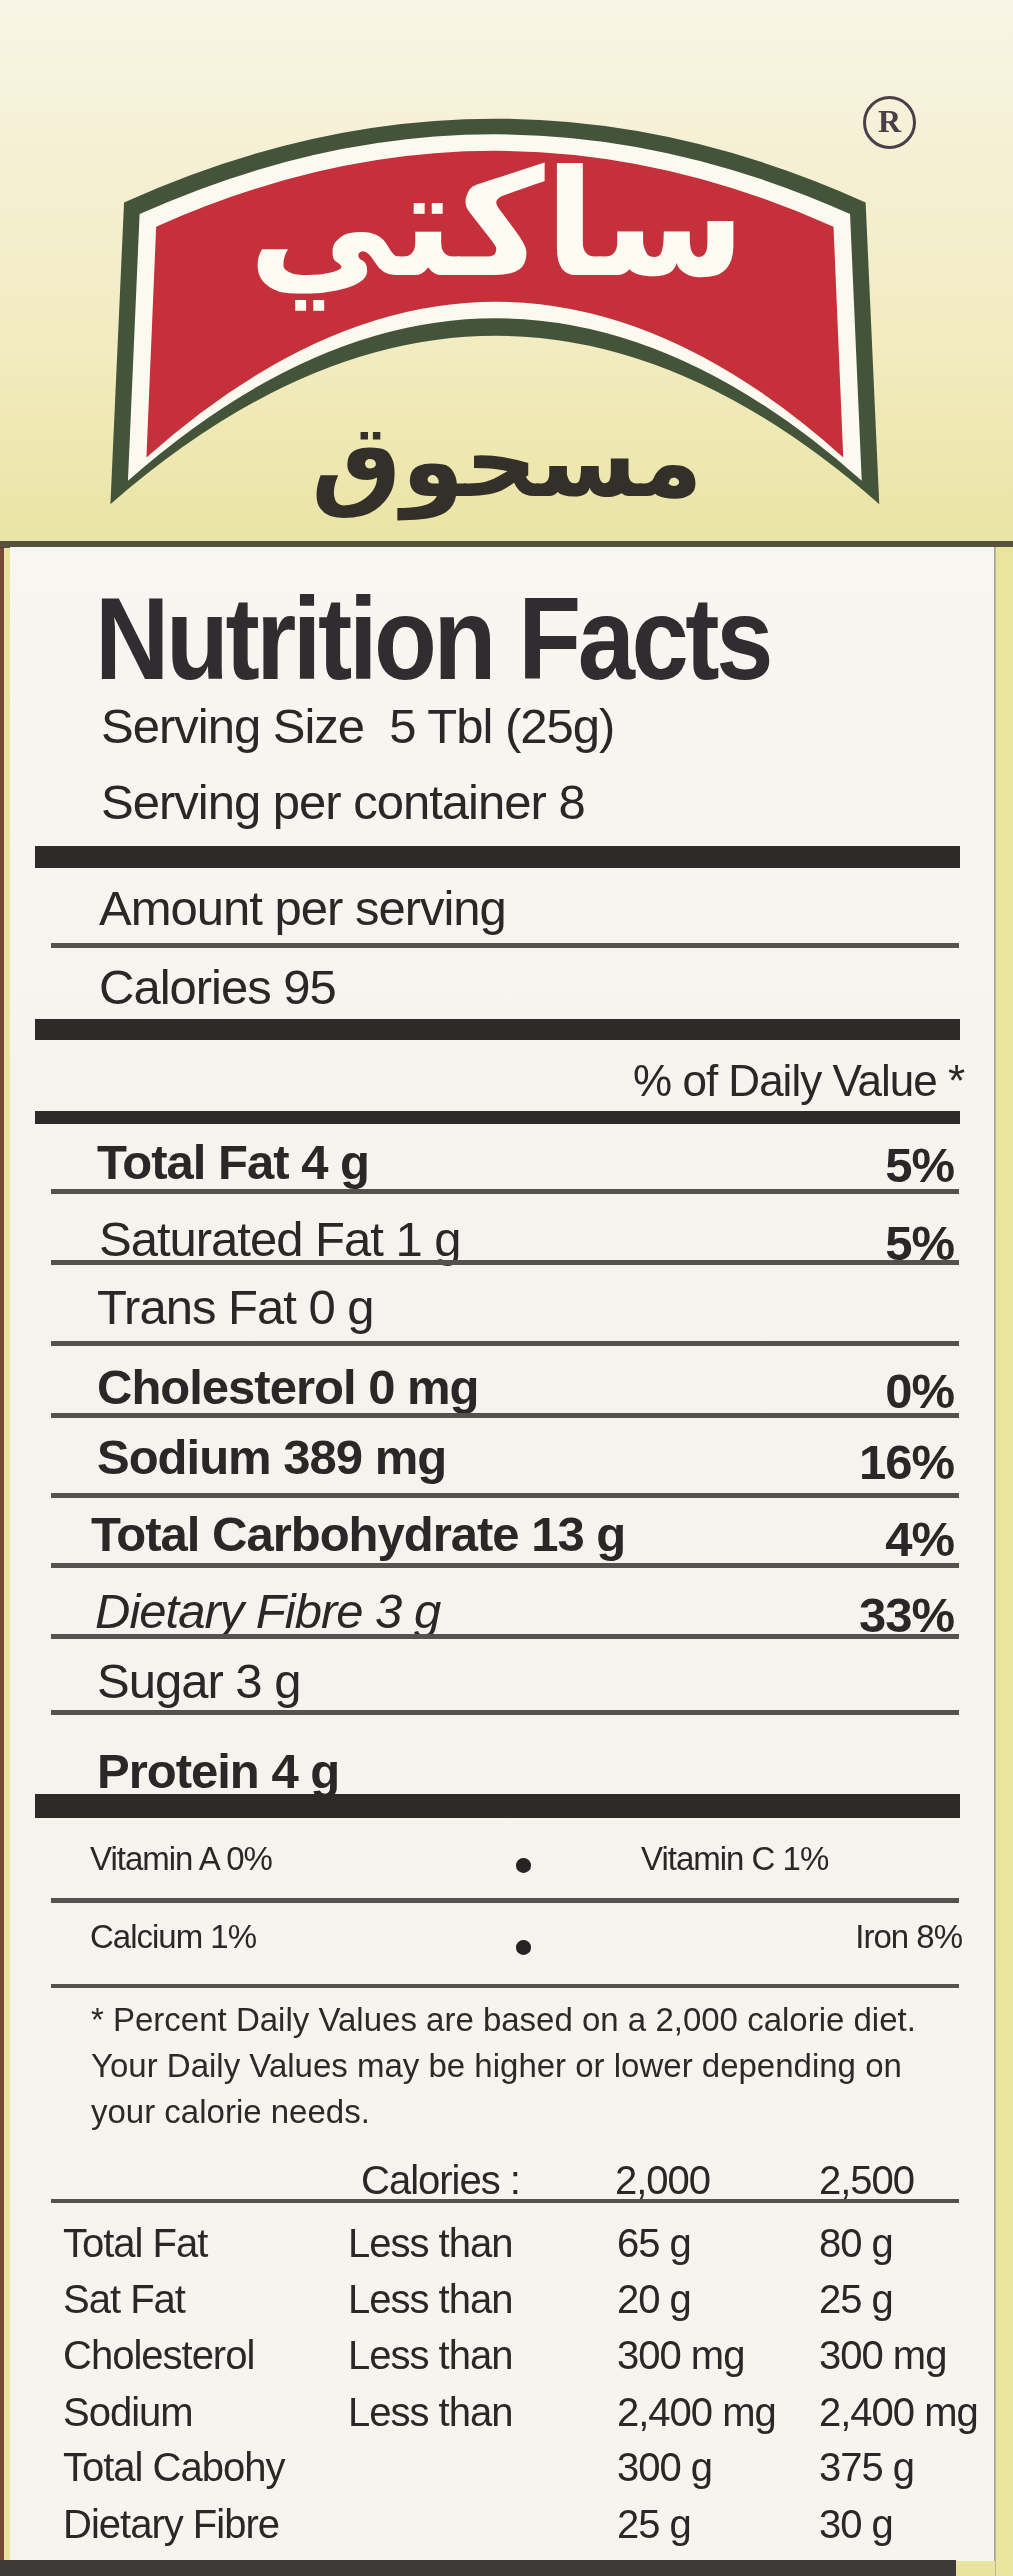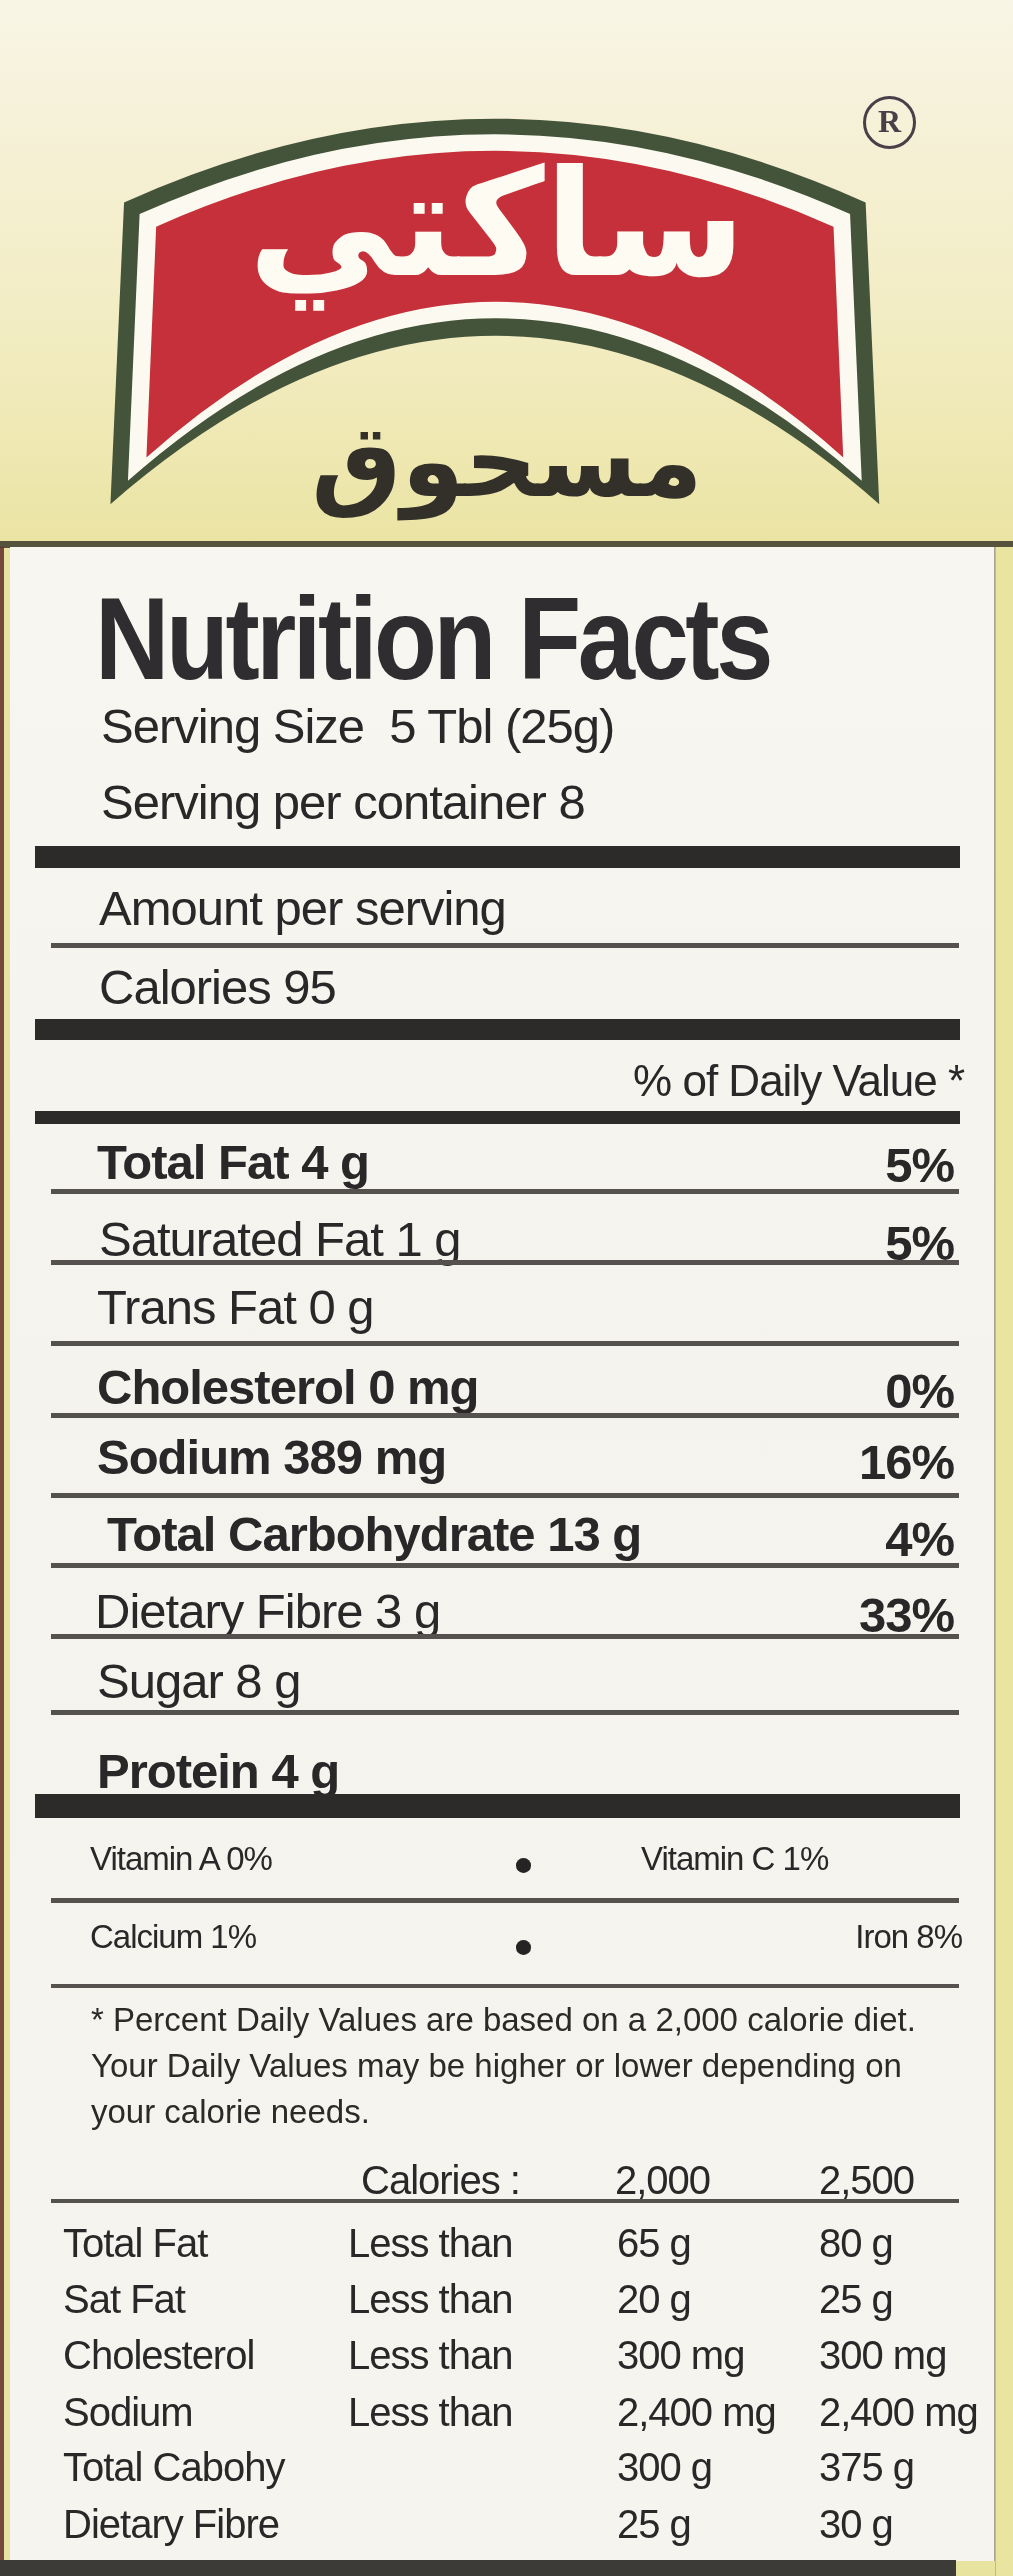--- a/index.html
+++ b/index.html
@@ -109,29 +109,29 @@
   <div class="rule" style="top:1341px;"></div>
 
   <div class="t fs50 b" style="left:97px; top:1360px;">Cholesterol 0 mg</div>
   <div class="dv" style="top:1363px;">0%</div>
   <div class="rule" style="top:1413px;"></div>
 
   <div class="t fs50 b" style="left:97px; top:1430px;">Sodium 389 mg</div>
   <div class="dv" style="top:1434px;">16%</div>
   <div class="rule" style="top:1493px;"></div>
 
-  <div class="t fs50 b" style="left:107px; top:1507px;text-align:right;">Total Carbohydrate 13 g</div>
+  <div class="t fs50 b" style="left:91px; top:1507px;text-align:right;">Total Carbohydrate 13 g</div>
   <div class="dv" style="top:1511px;">4%</div>
   <div class="rule" style="top:1563px;"></div>
 
-  <div class="t fs50" style="left:95px; top:1584px;">Dietary Fibre 3 g</div>
+  <div class="t fs50" style="left:95px; top:1584px;font-style:italic;">Dietary Fibre 3 g</div>
   <div class="dv" style="top:1587px;">33%</div>
   <div class="rule" style="top:1634px;"></div>
 
-  <div class="t fs50" style="left:97px; top:1654px;">Sugar 8 g</div>
+  <div class="t fs50" style="left:97px; top:1654px;">Sugar 3 g</div>
   <div class="rule" style="top:1710px;"></div>
 
   <div class="t fs50 b" style="left:97px; top:1744px;">Protein 4 g</div>
 
   <div class="bar" style="top:1794px; height:24px;"></div>
 
   <div class="t fs52" style="left:90px; top:1841px;">Vitamin A 0%</div>
   <div class="dot" style="left:516px; top:1858px;"></div>
   <div class="t fs52" style="left:641px; top:1841px;">Vitamin C 1%</div>
   <div class="rule" style="top:1898px;"></div>

